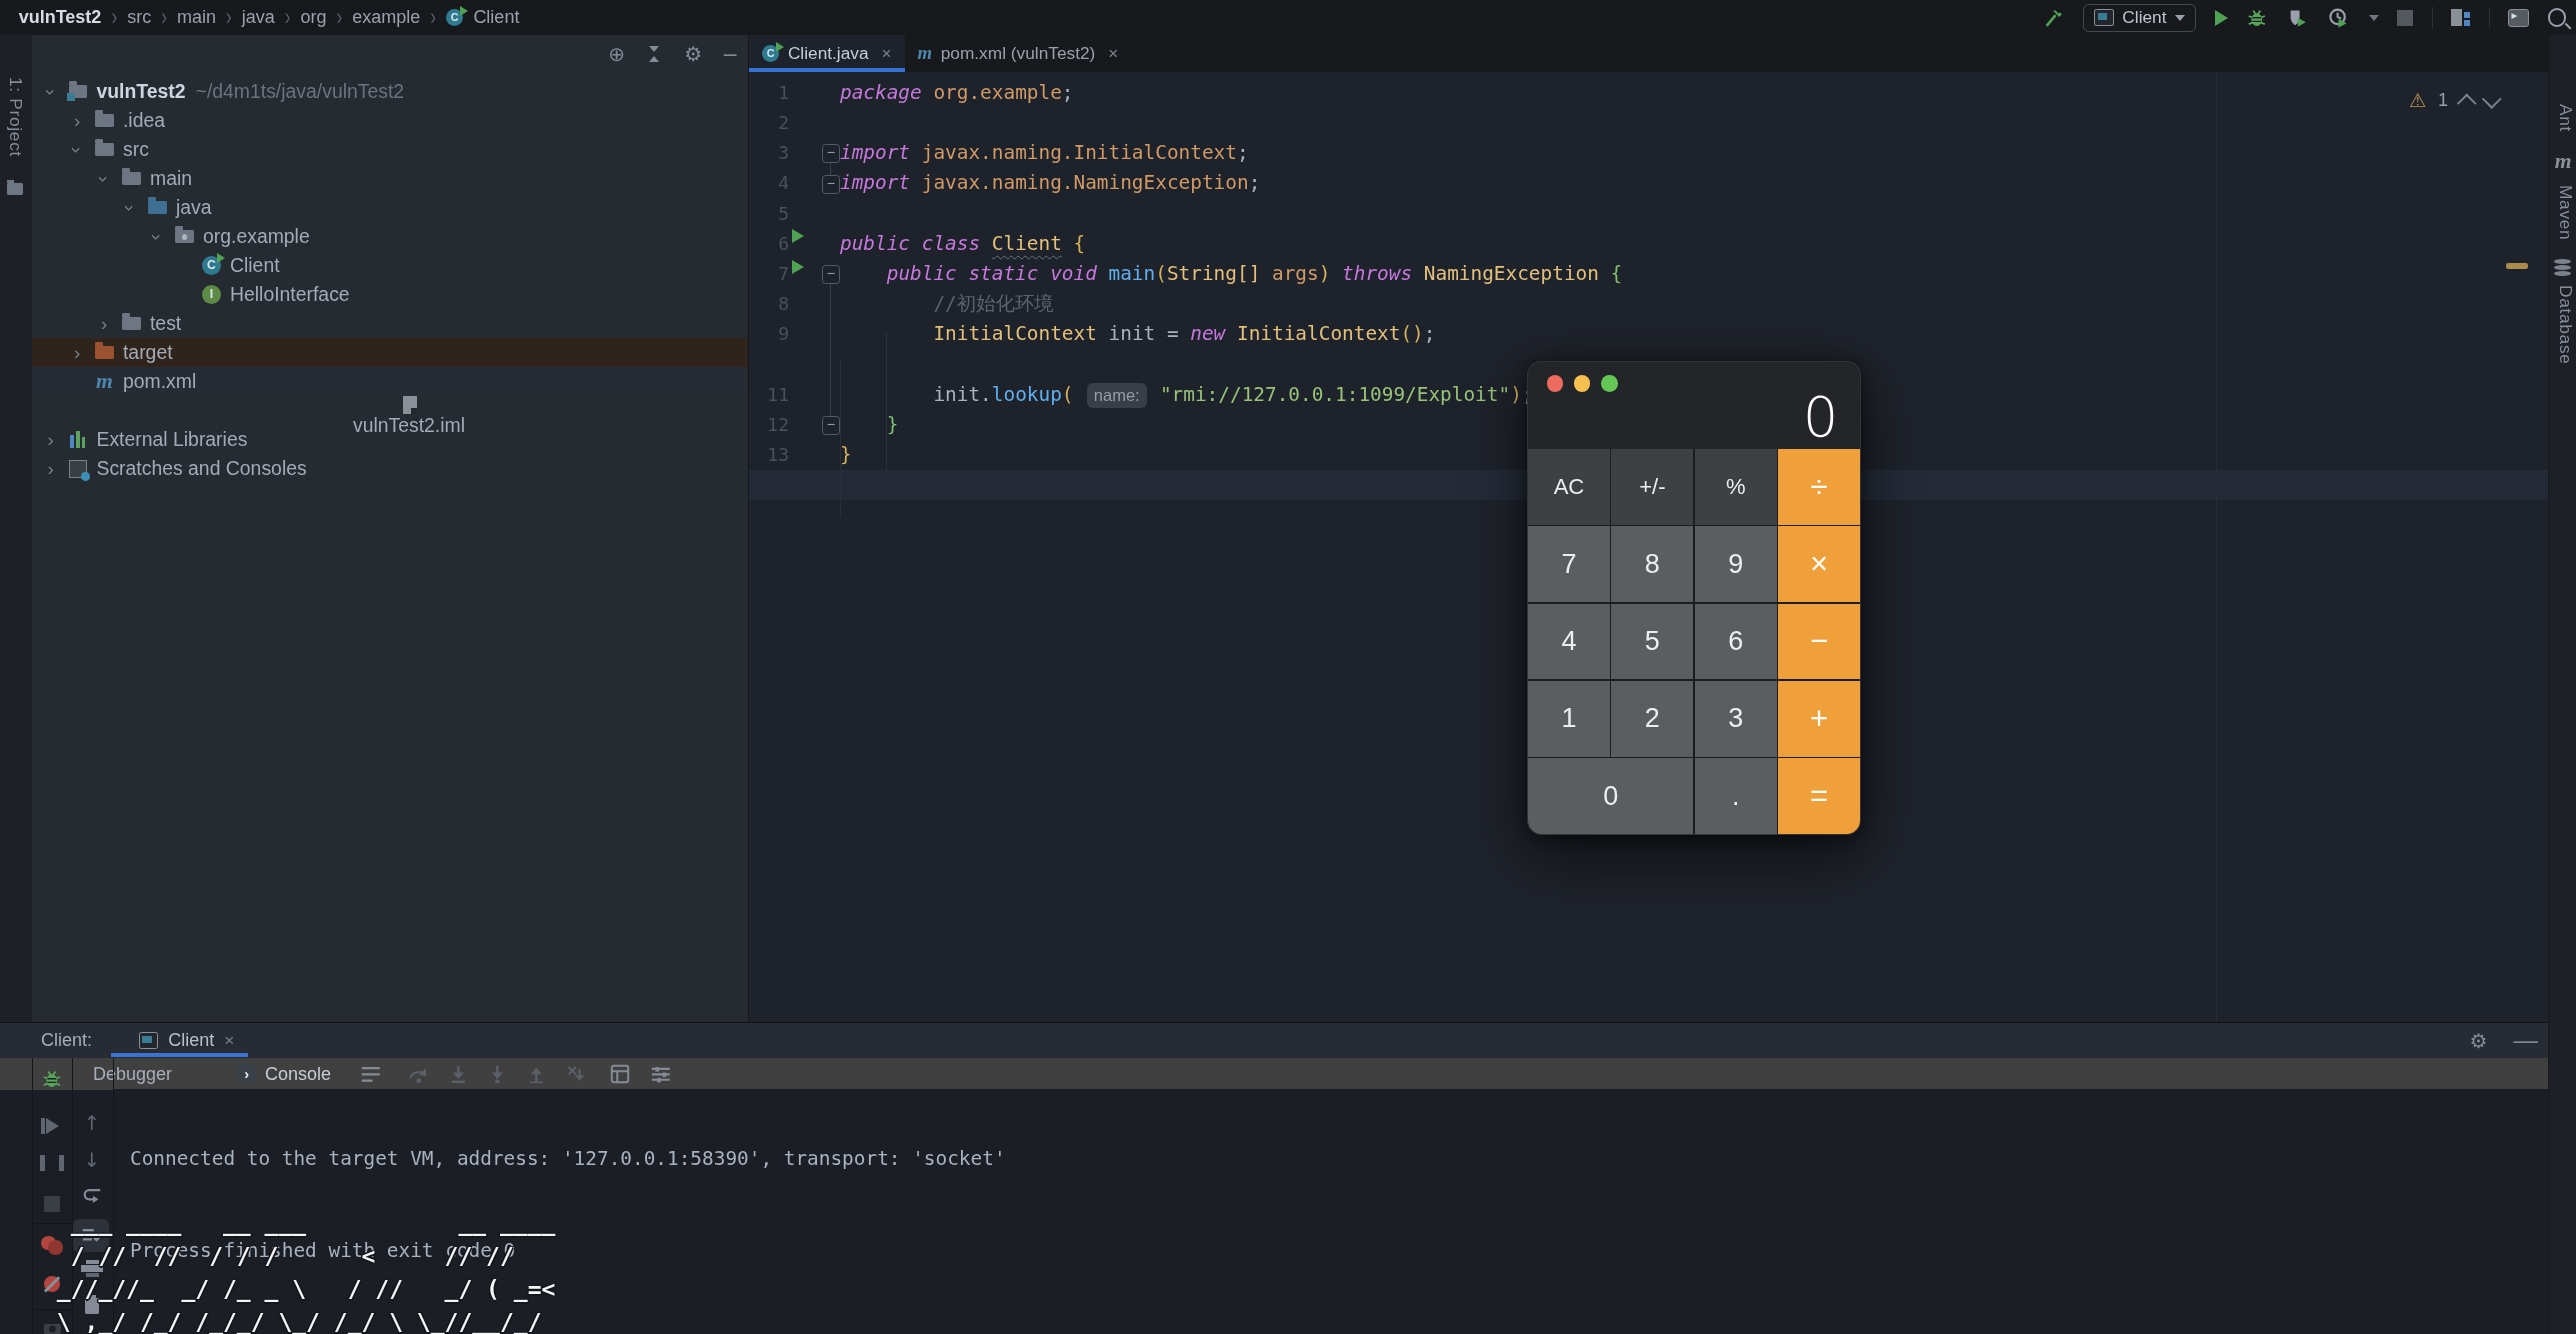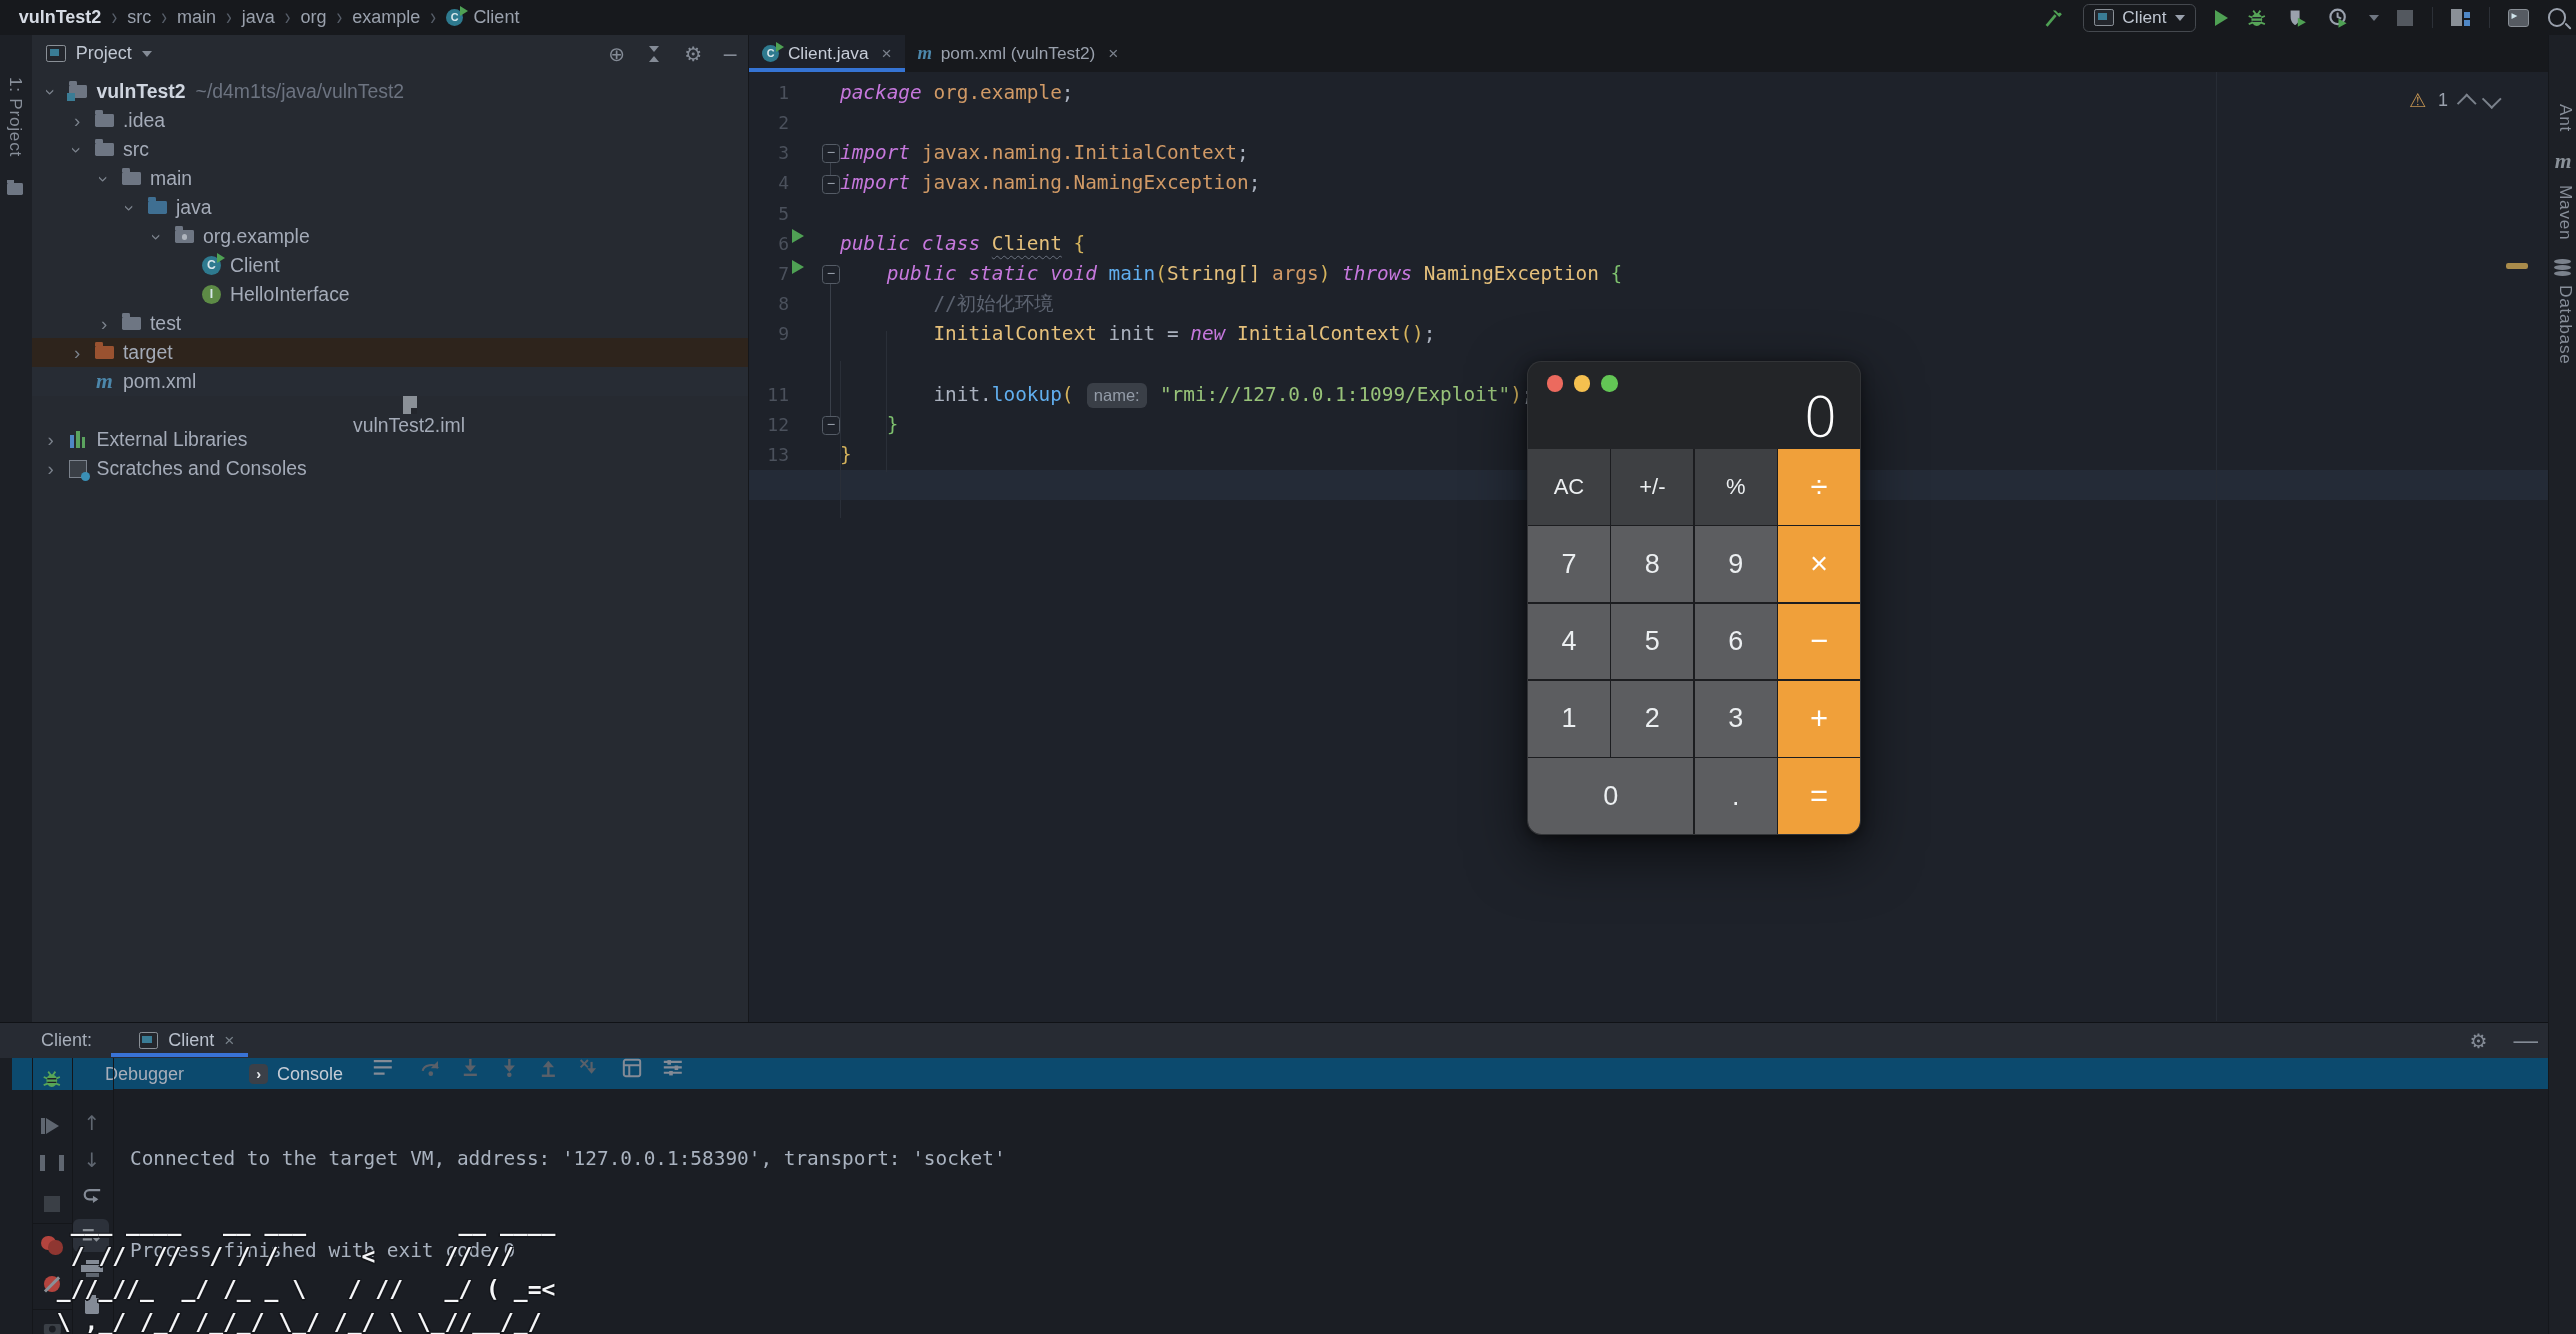--- a/index.html
+++ b/index.html
@@ -128,21 +128,21 @@
   .scroll-mark{position:absolute;right:20px;top:191px;width:21.6px;height:5.8px;background:#a98b4b;border-radius:2.2px;}
 
   
   .debug{left:0;top:1022px;width:2548px;height:313px;background:#1b1e24;border-top:0.7px solid #101216;}
   .dbg-header{position:absolute;left:0;top:0;right:0;height:35px;background:#272b33;display:flex;align-items:center;}
   .dbg-label{margin-left:41px;font-size:18px;color:#a7aeba;}
   .dbg-tab{display:flex;align-items:center;gap:10px;margin-left:47px;position:relative;height:35px;}
   .dbg-tab .txt{font-size:18px;color:#b9c0cc;}
   .dbg-tab .close{color:#778089;font-size:17.3px;}
   .dbg-underline{position:absolute;left:111px;top:30px;width:137px;height:4.3px;background:#3973d6;}
-  .dbg-tools{position:absolute;left:12px;top:35px;right:0;height:32px;background:#0c4a6e;display:flex;}
+  .dbg-tools{position:absolute;left:0;top:35px;right:0;height:32px;background:#404040;display:flex;align-items:center;}
   .dbg-tab2{font-size:18px;color:#a7aeba;display:flex;align-items:center;gap:8.6px;position:relative;height:32px;}
   .dbg-tab2.active{color:#c6ccd6;}
   .console-ico{width:19.4px;height:19.4px;border-radius:4.3px;background:#3b4048;color:#e8ebee;font-weight:bold;
                font-size:14.4px;display:flex;align-items:center;justify-content:center;}
   .dbg-vline{position:absolute;top:35px;bottom:0;width:0.7px;background:#14161a;}
   .dbg-hline{position:absolute;width:40px;height:0.7px;background:#14161a;}
   .dcol-ico{position:absolute;display:flex;align-items:center;justify-content:center;width:40px;}
   .resume-ico{width:0;height:0;border-top:8px solid transparent;border-bottom:8px solid transparent;border-left:13px solid #5f6670;position:relative;}
   .resume-ico::before{content:"";position:absolute;left:-17.3px;top:-8px;width:3.6px;height:16px;background:#5f6670;}
   .pause-ico{width:14.4px;height:16px;border-left:5px solid #5f6670;border-right:5px solid #5f6670;}
@@ -279,25 +279,20 @@
     <div class="abs vlabel" style="left:5.8px;top:150px;">Maven</div>
     <div class="abs db-ico" style="left:5px;top:224px;">
       <i style="top:0;"></i>
         <i style="top:5.8px;"></i>
         <i style="top:11.5px;"></i>
     </div>
     <div class="abs vlabel" style="left:5.8px;top:250px;">Database</div>
   </div>
 
   <div class="abs project">
-    <div class="pj-header">
-      <span class="app-ico"></span>
-      <span class="pj-title">Project</span>
-      <span class="caret-down" style="border-top-color:#848b96"></span>
-    </div>
     <div class="pj-tools">
       <span class="glyph">⊕</span>
       <span class="collapse-ico"></span>
       <span class="glyph">⚙</span>
       <span class="glyph" style="font-size:23px;">–</span>
     </div>
     <div class="tree" id="tree">
         <div class="trow" style="padding-left: 11.5px;">
           <span class="tchev open">›</span>
           <span class="ticon">

